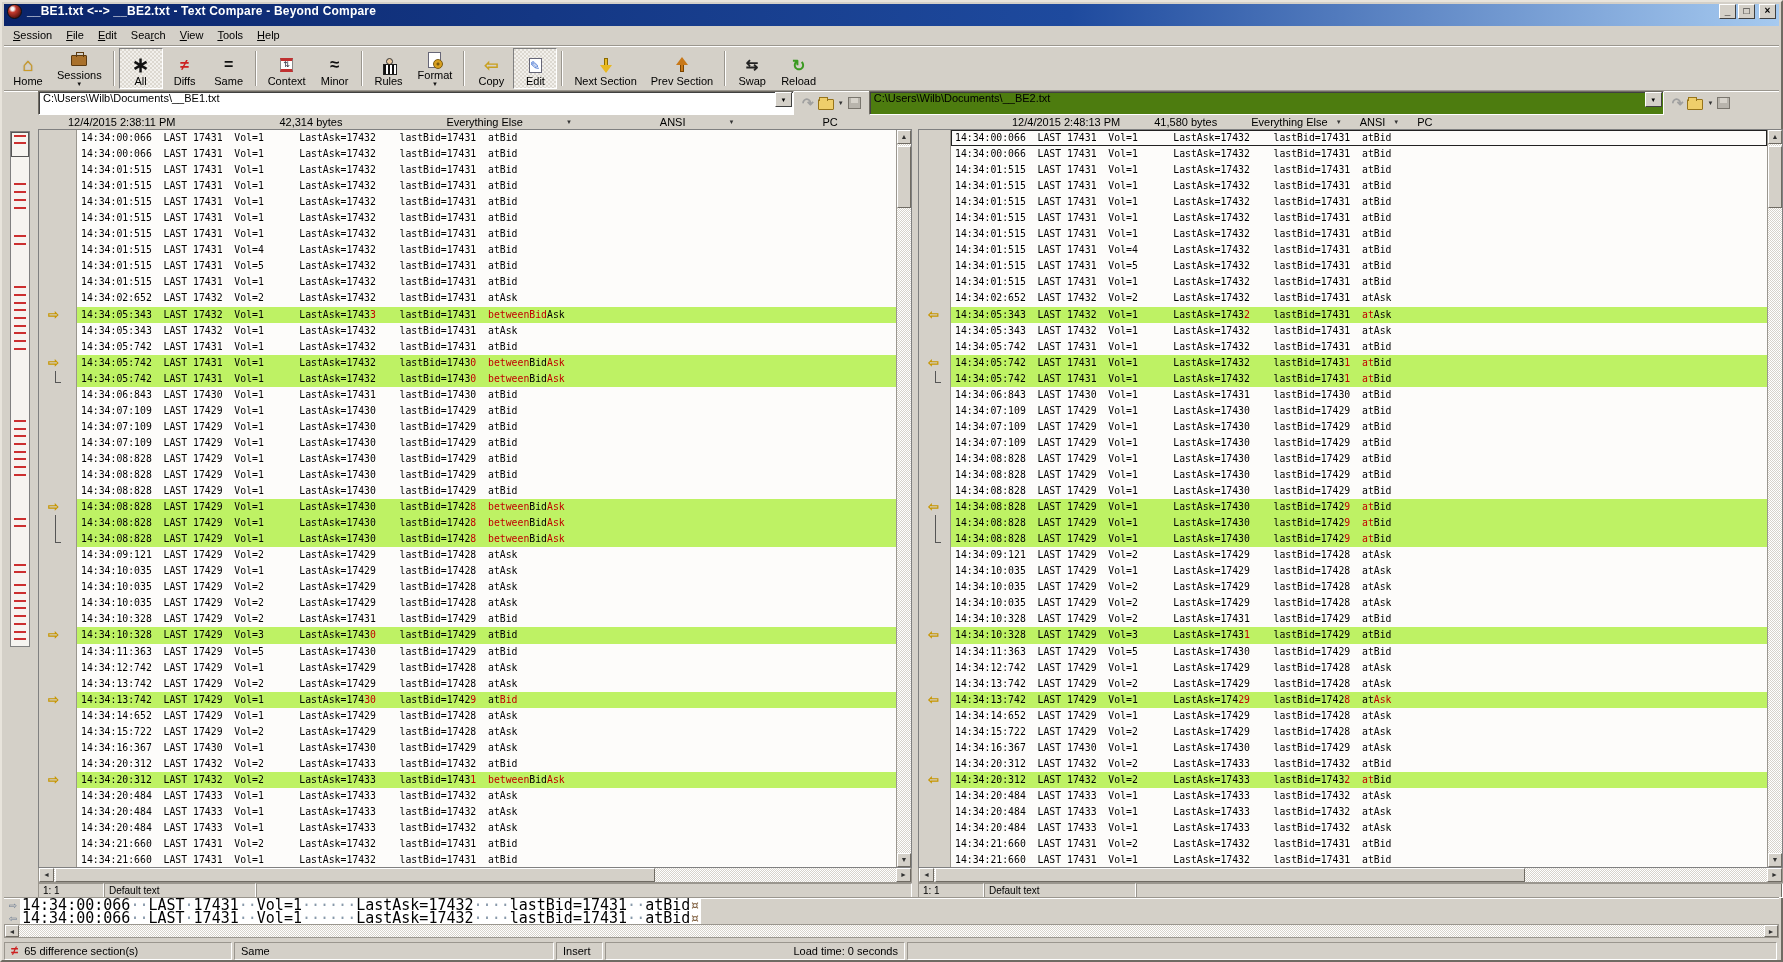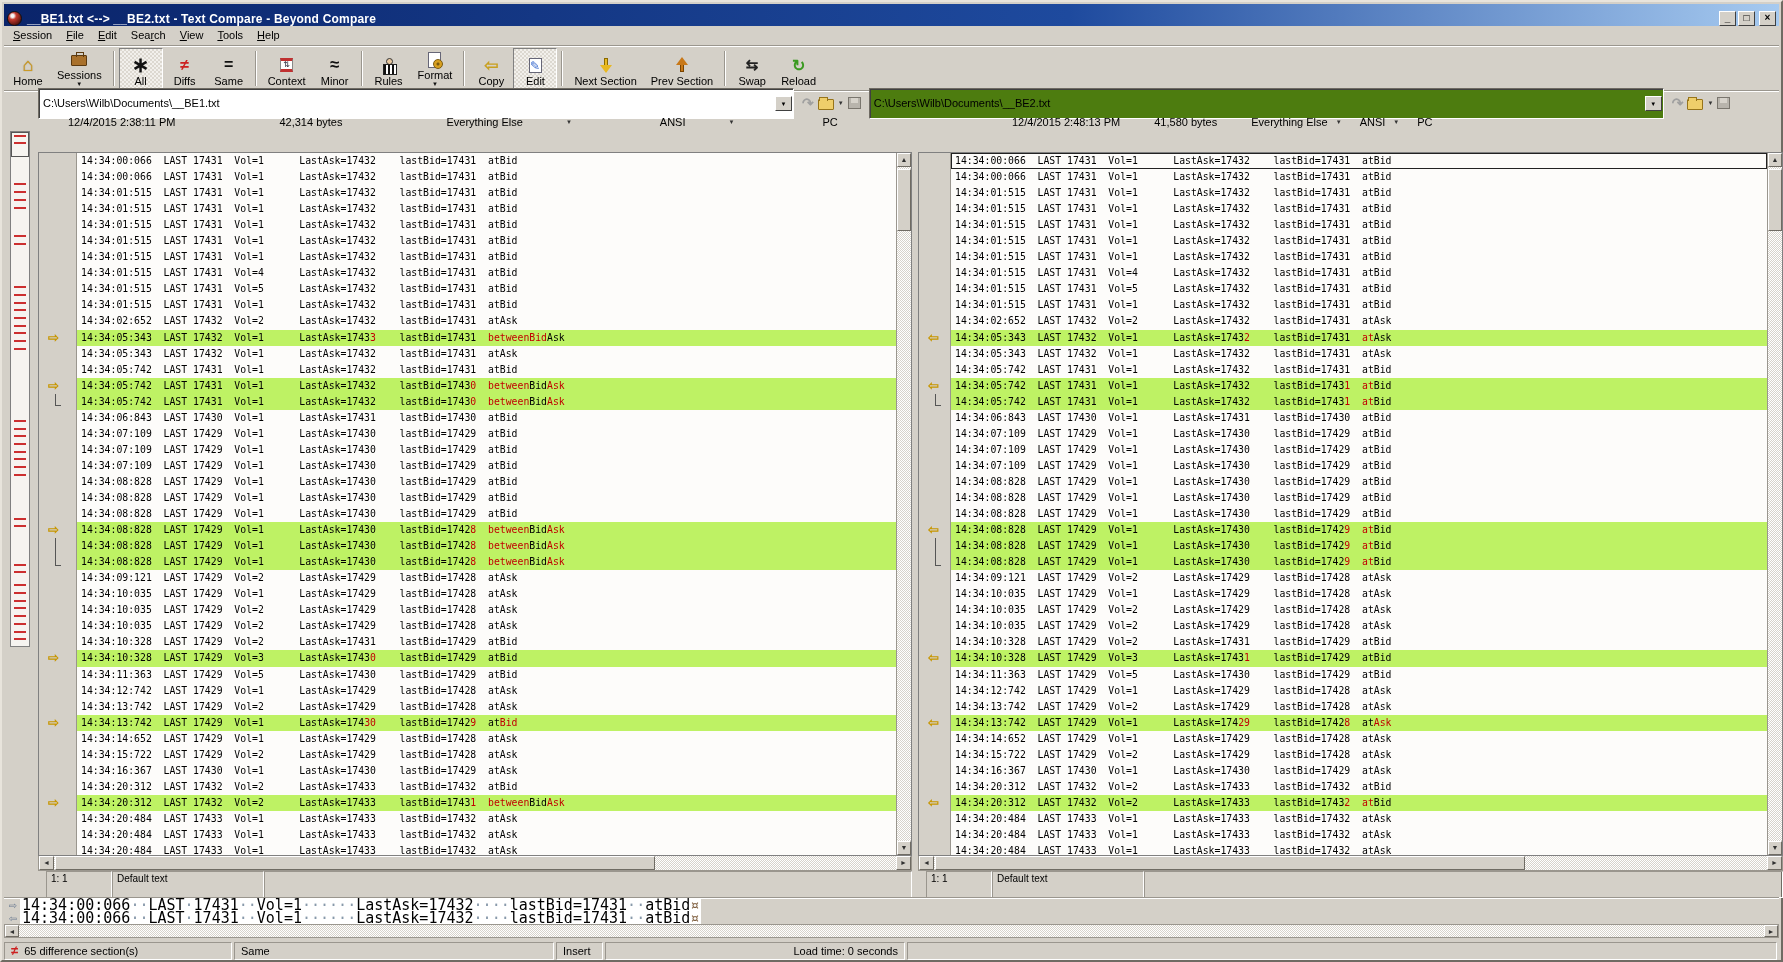--- a/index.html
+++ b/index.html
@@ -2,21 +2,21 @@
 <html><head>
 <meta charset="utf-8">
 <style>
   * { margin:0; padding:0; box-sizing:border-box; }
   html,body { width:1783px; height:962px; overflow:hidden; }
   body { font-family:"Liberation Sans", sans-serif; font-size:11px; background:#d4d0c8; position:relative; }
   .win { position:absolute; inset:0; background:#d4d0c8; border:2px solid; border-color:#e8e4dc #6f6b63 #6f6b63 #e8e4dc; }
 
   
   .titlebar { position:absolute; left:2px; right:2px; top:2px; height:22px;
-    background:linear-gradient(90deg,#0a246a,#1e4a9e 60%,#a6caf0); display:flex; align-items:flex-end; padding:0 3px; }
+    background:linear-gradient(90deg,#0a246a,#1e4a9e 60%,#a6caf0); display:flex; align-items:flex-start; padding:0 3px; }
   .bc-orb { width:15px; height:15px; border-radius:50%; margin-right:5px;
     background:radial-gradient(circle at 35% 30%, #f5f5f5 0 12%, #c43a2e 30%, #5a1410 75%, #222 100%); border:1px solid #111; }
   .title-text { color:#fff; font-weight:bold; font-size:12px; flex:1; white-space:nowrap; letter-spacing:.2px; }
   .winbtn { width:17px; height:15px; margin-left:2px; background:#d4d0c8; border:1px solid; border-color:#fff #404040 #404040 #fff;
     font-size:10px; line-height:12px; text-align:center; color:#000; font-weight:bold; }
   .winbtn.close { margin-left:4px; }
 
   
   .menubar { position:absolute; left:2px; right:2px; top:24px; height:20px; display:flex; align-items:flex-start; padding-left:2px;
     border-bottom:1px solid #9a968e; box-shadow:0 1px 0 #fff; }
@@ -59,22 +59,22 @@
   .i-dna .stem { position:absolute; left:4px; top:1px; width:4px; height:7px; background:#e8b820; border:1px solid #8a6a00; border-bottom:none; }
   .i-dna .head { position:absolute; left:0; top:8px; width:0; height:0; border-left:6px solid transparent; border-right:6px solid transparent; border-top:8px solid #e8b820; }
   .i-upa { position:relative; width:12px; height:16px; }
   .i-upa .stem { position:absolute; left:4px; bottom:1px; width:4px; height:7px; background:#c87818; border:1px solid #7a4400; border-top:none; }
   .i-upa .head { position:absolute; left:0; bottom:8px; width:0; height:0; border-left:6px solid transparent; border-right:6px solid transparent; border-bottom:8px solid #c87818; }
   .i-swap { font-size:15px; font-weight:bold; color:#222; }
   .i-reload { font-size:16px; font-weight:bold; color:#3a9a20; }
 
   
   .pathrow { position:absolute; left:2px; right:2px; top:90px; height:22px; display:flex; align-items:center; }
-  .pfield { height:31px; background:#fff; border:1px solid; border-color:#6f6b63 #fff #fff #6f6b63; box-shadow:inset 1px 1px 0 #404040;
-    display:flex; align-items:center; }
+  .pfield { height:24px; background:#fff; border:1px solid; border-color:#6f6b63 #fff #fff #6f6b63; box-shadow:inset 1px 1px 0 #404040;
+    display:flex; align-items:flex-start; }
   .pfield.focused { background:#4d7c0f; }
   .pfield .ptext { flex:1; padding:0 4px; font-size:11px; white-space:nowrap; overflow:hidden; }
   .pfield .pdrop { width:17px; height:15px; margin-right:1px; background:#d4d0c8; border:1px solid; border-color:#fff #404040 #404040 #fff;
     text-align:center; font-size:6px; line-height:14px; }
   .pf-left { margin-left:34px; width:756px; }
   .pf-right { width:795px; }
   .picons { display:flex; align-items:center; gap:4px; padding:0 8px; }
   .i-redo { font-size:14px; color:#a0a0a0; font-weight:bold; }
   .i-folder { width:16px; height:11px; background:#efce6a; border:1px solid #97741a; border-radius:1px; position:relative; margin-top:2px; }
   .i-folder::before { content:""; position:absolute; left:0; top:-3px; width:7px; height:3px; background:#efce6a; border:1px solid #97741a; border-bottom:none; }
@@ -93,21 +93,21 @@
   
   .cmp { position:absolute; left:2px; right:2px; top:127px; height:769px; }
 
   .minimap { position:absolute; left:6px; top:2px; width:20px; height:516px; background:#f6f4f0; border:1px solid #808080; }
   .mm-mark { position:absolute; left:3px; right:3px; height:2px; background:#cc3030; }
   .mm-view { position:absolute; left:0; right:0; top:0; height:25px; border:1px solid #555; }
 
   .pane { position:absolute; top:0; bottom:0; display:flex; flex-direction:column; }
   .pane-left  { left:34px;  width:874px; }
   .pane-right { left:914px; width:865px; }
-  .pane-body { flex:1; display:flex; border:1px solid #808080; background:#fff; overflow:hidden;margin-top:23px; }
+  .pane-body { flex:1; display:flex; border:1px solid #808080; background:#fff; overflow:hidden; }
   .rows { flex:1; overflow:hidden; position:relative; background:#fdfcfa; }
   .row { display:flex; height:16.05px; }
   .gut { width:38px; background:#d4d0c8; border-right:1px solid #9a968e; position:relative; flex:none; }
   .pane-right .gut { width:32px; }
   .txt { flex:1; white-space:pre; font-family:"DejaVu Sans Mono", monospace; font-size:9.8px; line-height:16.05px; color:#000; padding-left:4px; }
   .row.diff .txt { background:#bef264; }
   .txt .rd { color:#c00000; }
   .txt.cur { outline:1px solid #222; outline-offset:-1px; }
   .mk-arrow { position:absolute; left:9px; top:1px; font-size:13px; font-weight:bold; color:#c79600; line-height:14px; }
   .mk-vline::before { content:""; position:absolute; left:16px; top:0; bottom:0; border-left:1px solid #555; }
@@ -121,21 +121,21 @@
   .sbtn.down { bottom:0; }
   .vthumb { position:absolute; left:0; right:0; background:#d4d0c8; border:1px solid; border-color:#fff #6f6b63 #6f6b63 #fff; }
   .hscroll { height:15px; flex:none; background:repeating-conic-gradient(#fff 0 25%, #d7d3cb 0 50%); background-size:2px 2px;
     border:1px solid #9a968e; border-top:none; position:relative; }
   .hbtn { position:absolute; top:0; bottom:0; width:15px; background:#d4d0c8; border:1px solid; border-color:#fff #6f6b63 #6f6b63 #fff;
     font-size:7px; line-height:12px; text-align:center; color:#303030; }
   .hbtn.right { right:0; }
   .hthumb { position:absolute; top:0; bottom:0; background:#d4d0c8; border:1px solid; border-color:#fff #6f6b63 #6f6b63 #fff; }
 
   
-  .pstatus { height:27px; flex:none; display:flex;margin-left:8px; }
+  .pstatus { height:15px; flex:none; display:flex; }
   .pseg { border:1px solid; border-color:#9a968e #fff #fff #9a968e; padding:0 4px; font-size:10px; line-height:13px; white-space:nowrap; overflow:hidden; }
   .pseg.s1 { width:66px; }
   .pseg.s2 { width:152px; }
   .pseg.s3 { flex:1; }
 
   
   .detail { position:absolute; left:2px; right:2px; top:896px; height:26px; border-top:1px solid #fff; box-shadow:0 -1px 0 #9a968e; padding-left:2px; }
   .dline { height:13px; display:flex; align-items:center; }
   .dline .dar { width:14px; text-align:center; color:#6a7a90; font-size:10px; flex:none; }
   .dline .dtx { font-family:"DejaVu Sans Mono", monospace; font-size:15px; line-height:13px; white-space:pre; background:#fff; padding:0 2px; }

